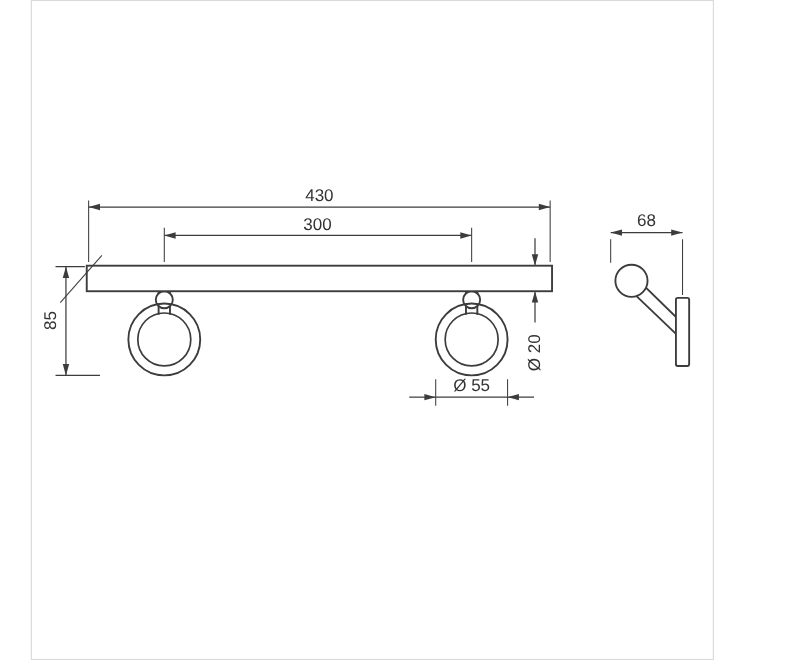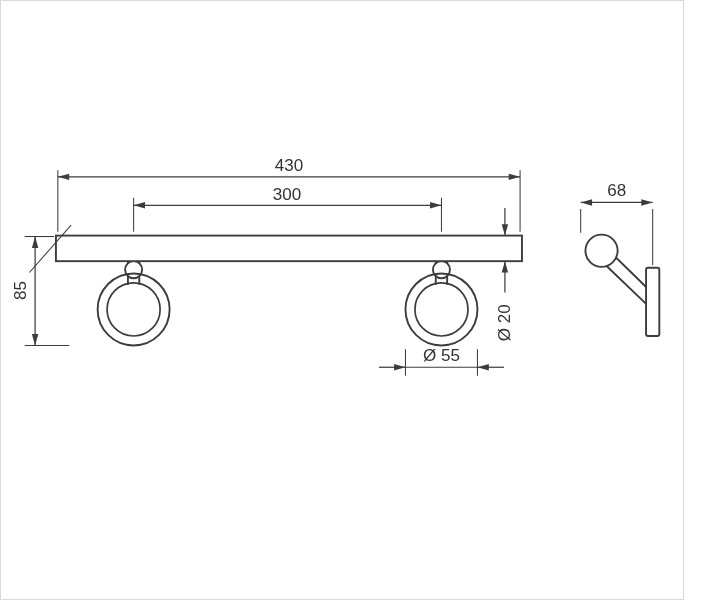--- a/index.html
+++ b/index.html
@@ -3,26 +3,27 @@
 <meta charset="utf-8">
 <style>
   html, body {
     margin: 0;
     padding: 0;
     background: #ffffff;
     font-family: "Liberation Sans", sans-serif;
   }
   .canvas {
     position: relative;
-    width: 684px;
+    width: 621px;
     height: 600px;
     background: #ffffff;
     border: 1px solid #d9d9d9;
     box-sizing: border-box;
     overflow: hidden;
+    margin-left: 28px;
   }
   svg { display: block; width: 100%; height: 100%; }
 
   
   .solid { stroke: #3c3c3c; stroke-width: 2; fill: none; }
   .solid-fill { stroke: #3c3c3c; stroke-width: 2; fill: #ffffff; }
   .solid-thin { stroke: #3c3c3c; stroke-width: 1.8; fill: none; }
 
   
   .dimline { stroke: #3c3c3c; stroke-width: 1.3; fill: none; }

